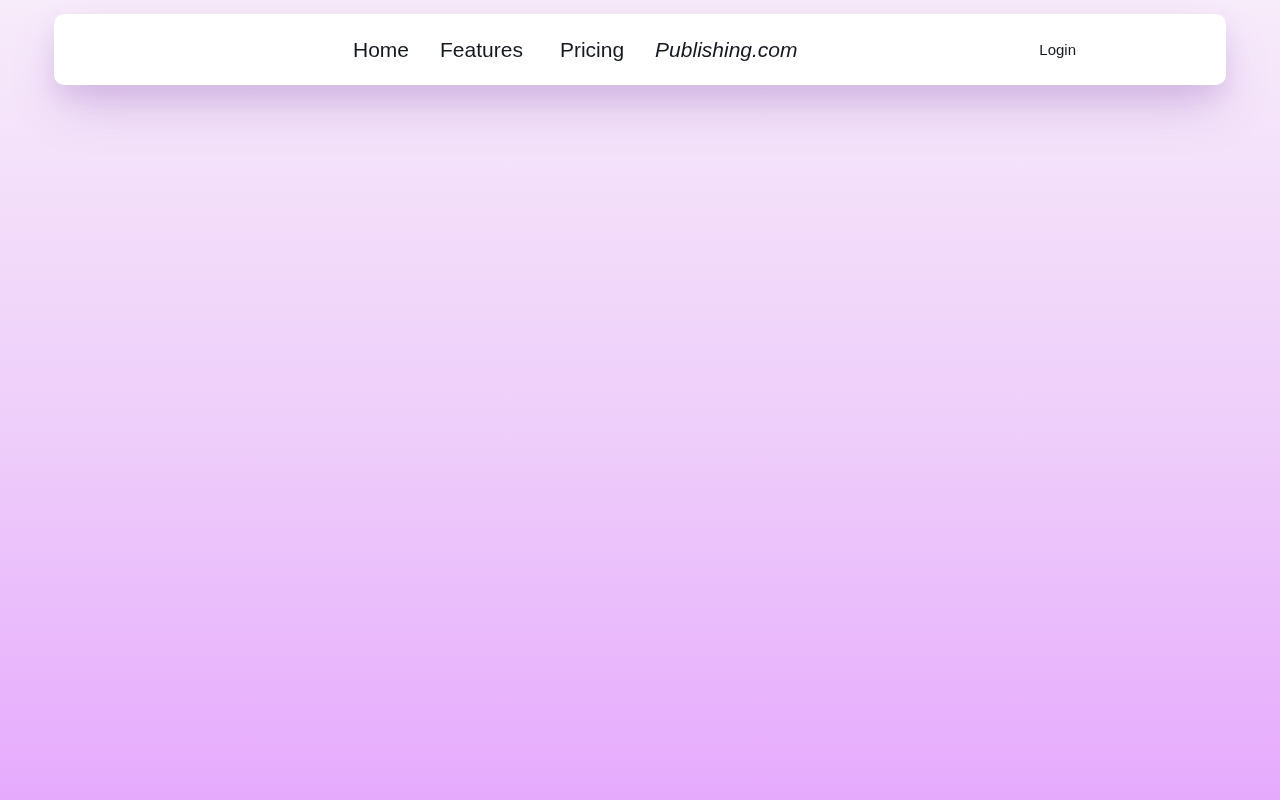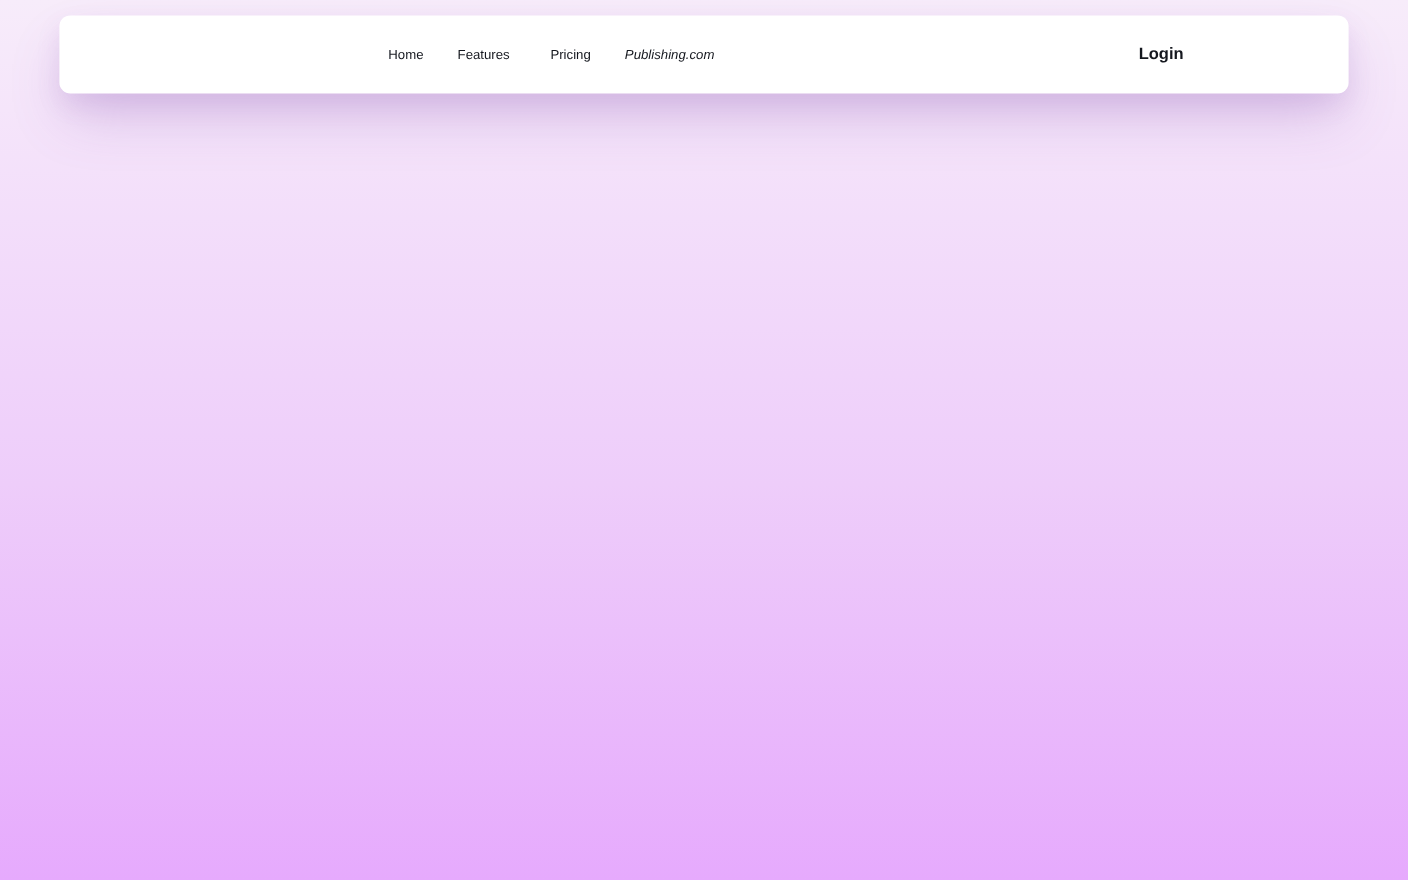--- a/index.html
+++ b/index.html
@@ -30,21 +30,21 @@
   }
   .nav-links{
     position:absolute;
     left:299px;
     top:0;
     height:100%;
     display:flex;
     align-items:center;
   }
   .nav-link{
-    font-size:12px;
+    font-size:21px;
     line-height:1;
     color:var(--nav-text);
     margin-right:31px;
     cursor:pointer;
     white-space:nowrap;
     text-decoration:none;
   }
   .nav-link.has-extra-gap{
     margin-right:37px;
   }
@@ -60,21 +60,20 @@
     display:flex;
     align-items:center;
   }
   .login-link{
     font-size:15px;
     line-height:1;
     color:var(--nav-text);
     cursor:pointer;
     white-space:nowrap;
     text-decoration:none;
-    font-weight:bold;
   }
 </style>
 </head>
 <body>
 
 <div>
   <header class="navbar">
     <div class="logo-slot"></div>
     <nav class="nav-links">
       <a class="nav-link">Home</a>

